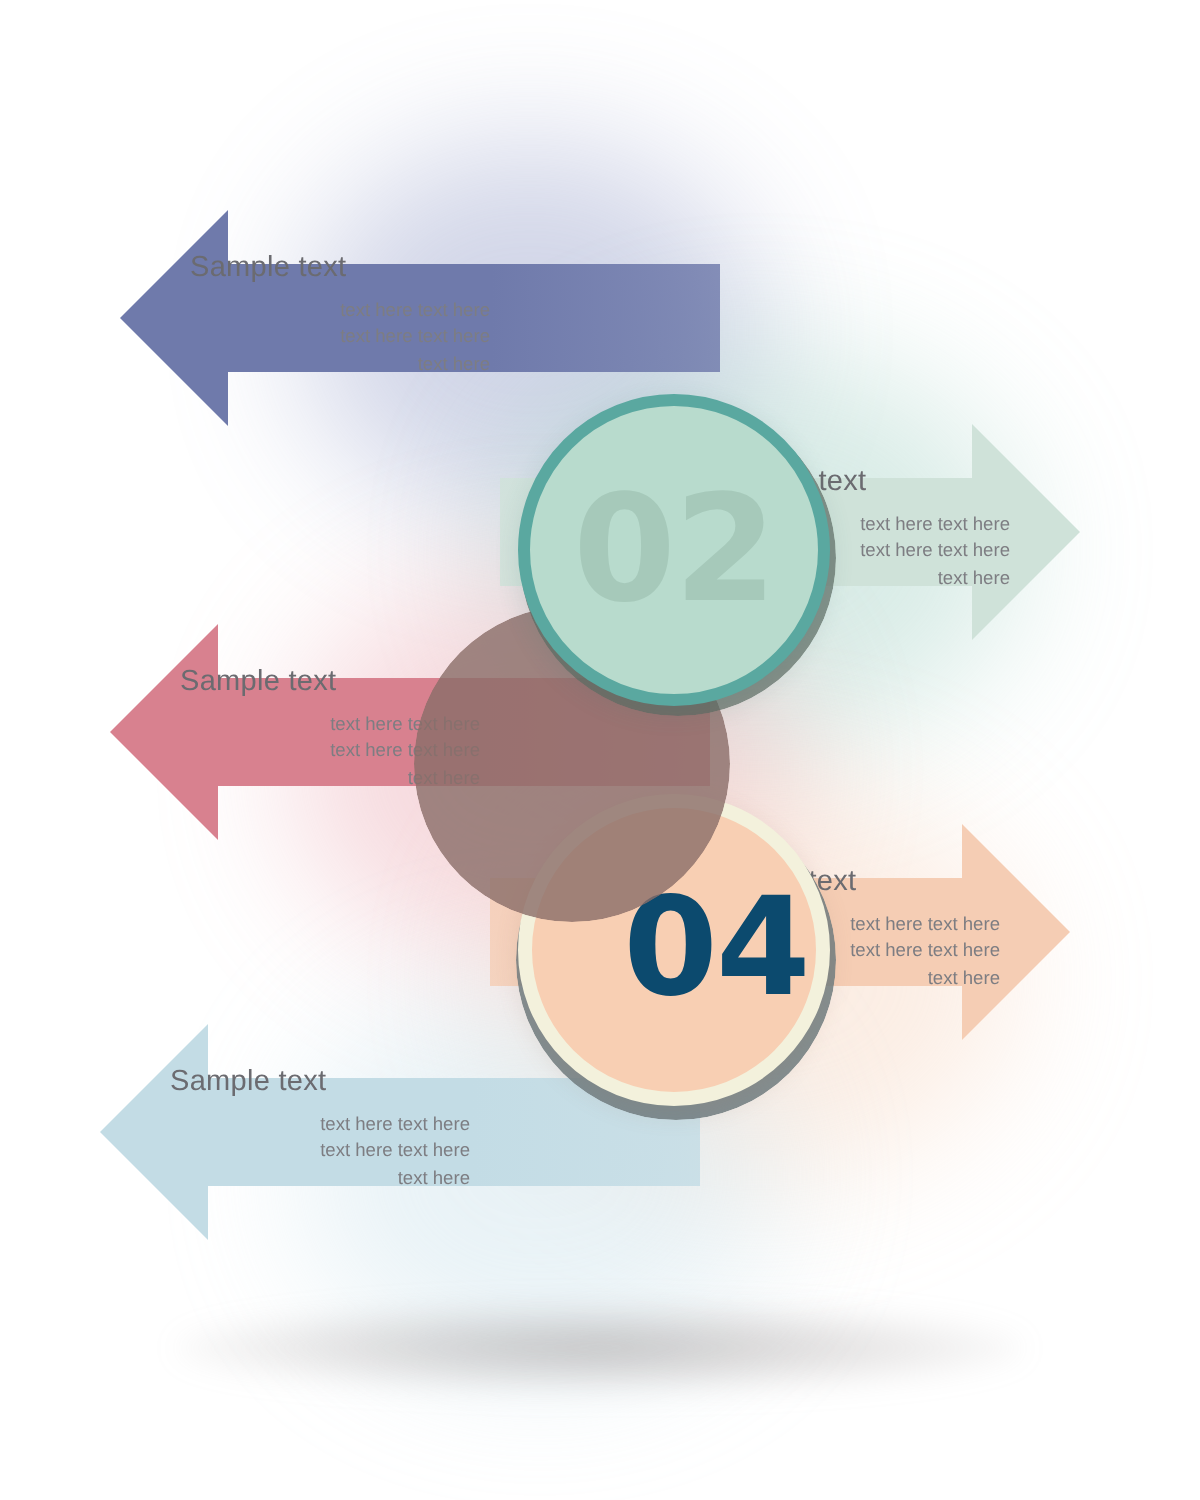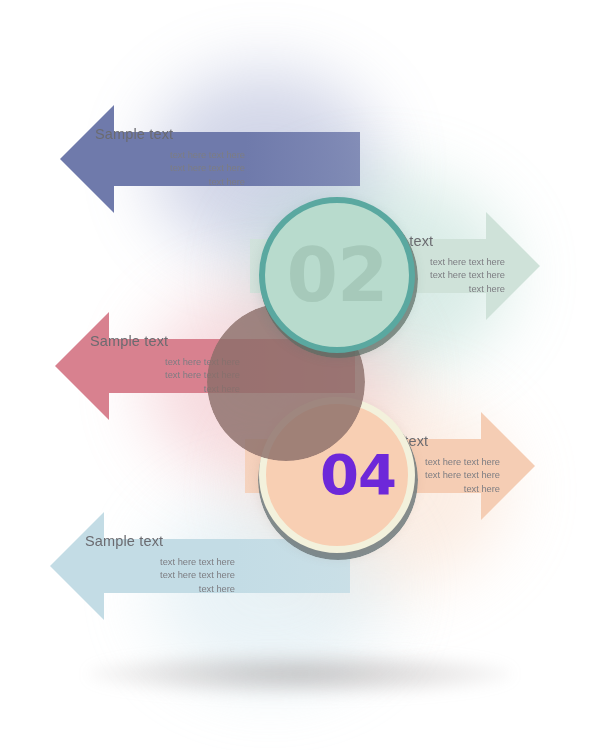--- a/index.html
+++ b/index.html
@@ -223,21 +223,21 @@
   </div>
 
 
   <div class="crescent" style="left:258px; top:400px; width:160px; height:160px;
               background:#6f7c80; opacity:.85;
               clip-path: circle(50% at 50% 50%);
               -webkit-clip-path: circle(50% at 50% 50%);"></div>
   <div class="circle" style="left:259px; top:397px; width:156px; height:156px;
               background:#f8cfb3; border:7px solid #f3f1dc;
               box-shadow:0 4px 12px rgba(150,120,100,.16);">
-    <span class="num" style="font-size:56px; color:#6d28d9;margin-left:42px;">04</span>
+    <span class="num" style="font-size:68px; color:#0c4a6e;margin-left:42px;">04</span>
   </div>
 
   <div class="crescent" style="left:207px; top:303px; width:158px; height:158px;
               background:#8a6d68; opacity:.8;
               clip-path: circle(50% at 50% 50%);
               -webkit-clip-path: circle(50% at 50% 50%);"></div>
 
   <div class="crescent" style="left:260px; top:200px; width:158px; height:158px;
               background:#5e6b62; opacity:.7;
               clip-path: circle(50% at 50% 50%);

